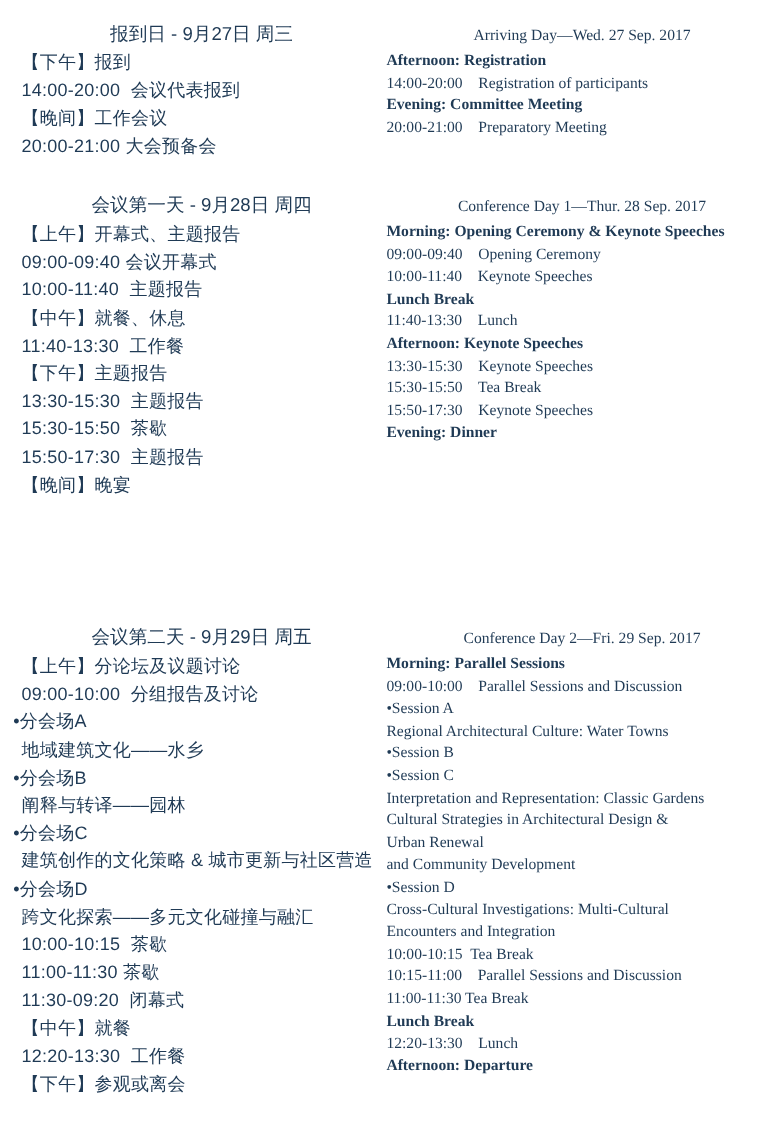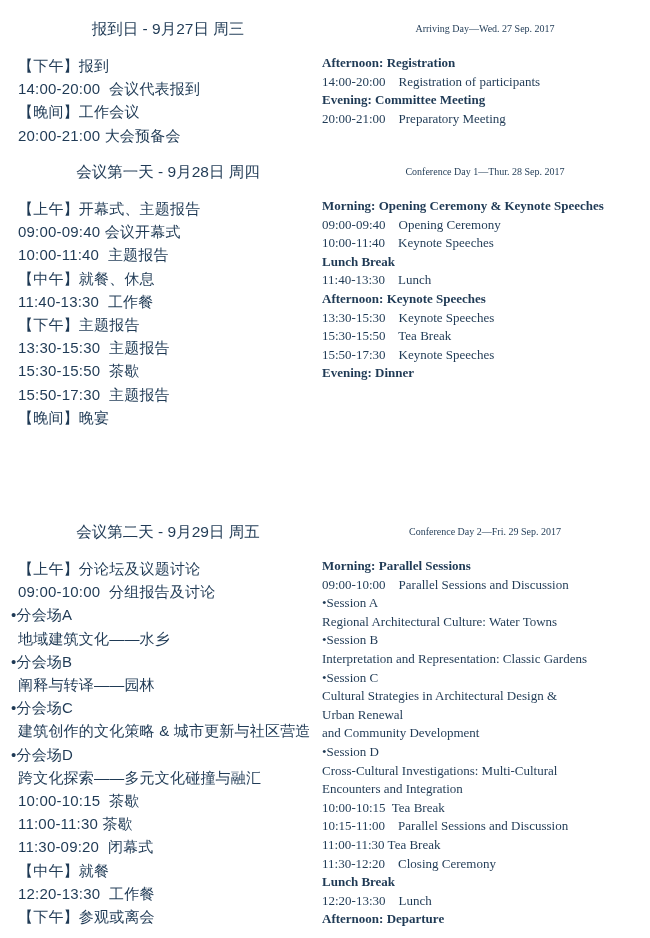--- a/index.html
+++ b/index.html
@@ -11,22 +11,22 @@
     color:#1f3a55;
   }
   .day-block{position:absolute;left:0;width:650px;}
   .day-0{top:17px;}
   .day-1{top:160px;}
   .day-2{top:520px;}
   .cn-col{position:absolute;left:18px;top:0;width:300px;}
   .en-col{position:absolute;left:322px;top:0;width:326px;}
   .title{line-height:24px;height:24px;white-space:pre;text-align:center;}
   .cn-col .title{font-family:"Liberation Sans",sans-serif;font-size:15.5px;}
-  .en-col .title{font-family:"Liberation Serif",serif;font-size:10px;}
-  .items{margin-top:13px;}
+  .en-col .title{font-family:"Liberation Serif",serif;font-size:13px;}
+  .items{}
   .line{white-space:pre;}
   .cn-line{font-family:"Liberation Sans",sans-serif;font-size:15px;line-height:23.2px;letter-spacing:0.2px;}
   .en-line{font-family:"Liberation Serif",serif;font-size:13px;line-height:18.6px;}
   .bold{font-weight:bold;}
   .bullet{margin-left:-7px;}
 </style>
 </head>
 <body style="color: rgb(31, 58, 85); background: rgb(255, 255, 255);">
 
   <div class="day-block day-0">
@@ -106,30 +106,29 @@
       </div>
     </div>
     <div class="en-col">
       <div class="title en-title">Conference Day 2—Fri. 29 Sep. 2017</div>
       <div class="items en-items">
         <div class="line en-line bold">Morning: Parallel Sessions</div>
         <div class="line en-line">09:00-10:00    Parallel Sessions and Discussion</div>
         <div class="line en-line">•Session A</div>
         <div class="line en-line">Regional Architectural Culture: Water Towns</div>
         <div class="line en-line">•Session B</div>
+        <div class="line en-line">•Session C</div>
         <div class="line en-line">Interpretation and Representation: Classic Gardens</div>
-        <div class="line en-line">•Session C</div>
         <div class="line en-line">Cultural Strategies in Architectural Design &amp;</div>
         <div class="line en-line">Urban Renewal</div>
         <div class="line en-line">and Community Development</div>
         <div class="line en-line">•Session D</div>
         <div class="line en-line">Cross-Cultural Investigations: Multi-Cultural</div>
         <div class="line en-line">Encounters and Integration</div>
         <div class="line en-line">10:00-10:15  Tea Break</div>
         <div class="line en-line">10:15-11:00    Parallel Sessions and Discussion</div>
         <div class="line en-line">11:00-11:30 Tea Break</div>
-        <div class="line en-line">11:30-12:20    Closing Ceremony</div>
         <div class="line en-line bold">Lunch Break</div>
         <div class="line en-line">12:20-13:30    Lunch</div>
         <div class="line en-line bold">Afternoon: Departure</div>
       </div>
     </div>
   </div>
 
 </body></html>

